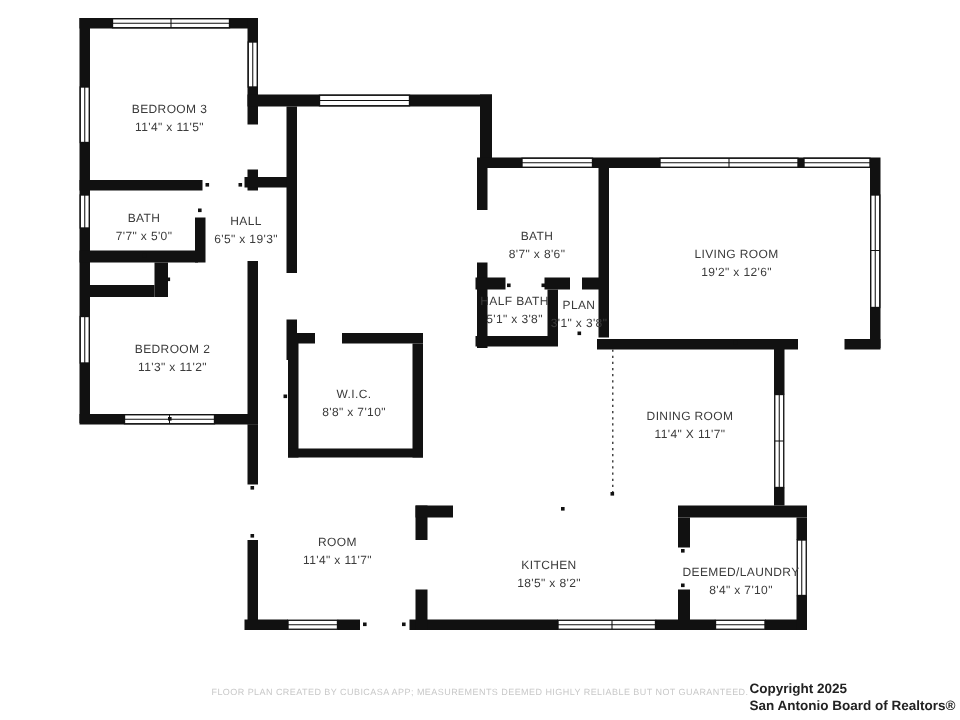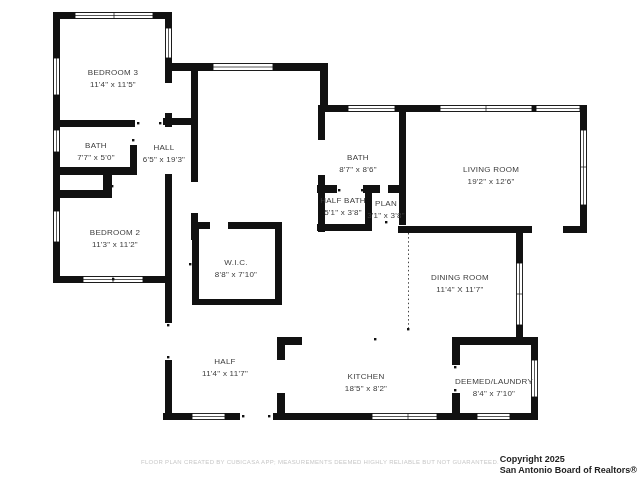--- a/index.html
+++ b/index.html
@@ -225,21 +225,21 @@
     </div>
   <div class="room-label" style="left:236px;top:257px">
       <div>W.I.C.</div>
       <div>8'8" x 7'10"</div>
     </div>
   <div class="room-label" style="left:460px;top:272px">
       <div>DINING ROOM</div>
       <div>11'4" X 11'7"</div>
     </div>
   <div class="room-label" style="left:225px;top:356px">
-      <div>HALF</div>
+      <div>ROOM</div>
       <div>11'4" x 11'7"</div>
     </div>
   <div class="room-label" style="left:366px;top:371px">
       <div>KITCHEN</div>
       <div>18'5" x 8'2"</div>
     </div>
   <div class="room-label" style="left:494px;top:376px">
       <div>DEEMED/LAUNDRY</div>
       <div>8'4" x 7'10"</div>
     </div>

